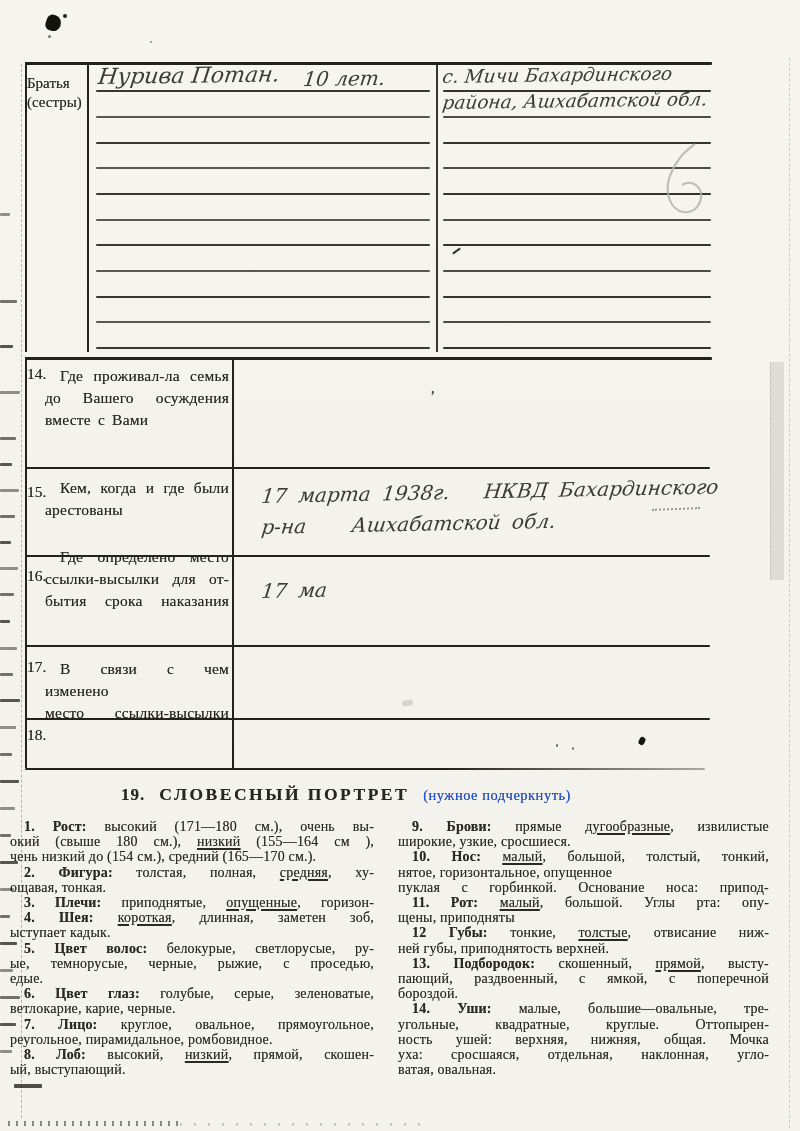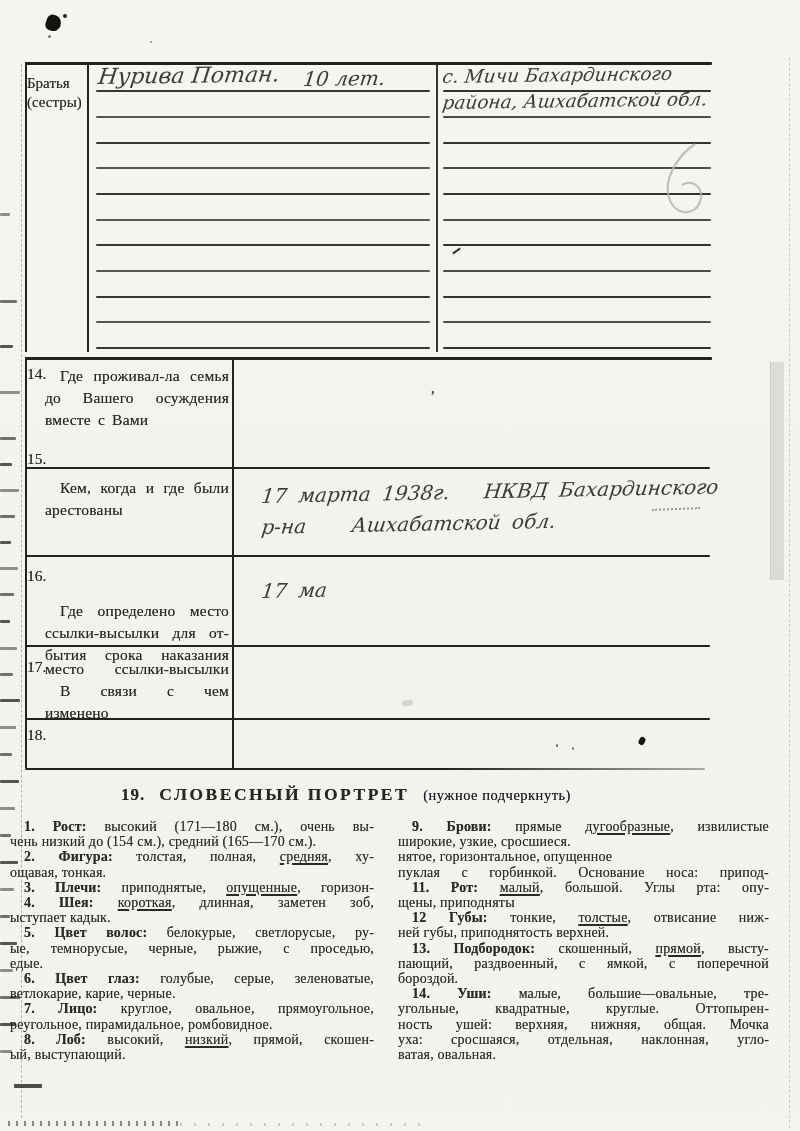--- a/index.html
+++ b/index.html
@@ -28,21 +28,21 @@
   .qlines{position:absolute;left:45px;width:184px;}
   .qline{font-size:15.5px;line-height:22px;letter-spacing:0.2px;word-spacing:3px;
          text-align:justify;text-align-last:justify;color:#28281f;text-shadow:0 0 0.4px rgba(40,40,35,0.6);}
   .qline.left-last{text-align-last:left;}
   .qline.first{text-indent:15px;}
 
   
   .p-heading{position:absolute;left:121px;top:784px;white-space:nowrap;}
   .p-heading .num{font-size:17px;font-weight:bold;letter-spacing:1px;}
   .p-heading .title{font-size:17.5px;font-weight:bold;letter-spacing:2.5px;margin-left:10px;}
-  .p-heading .note{font-size:14.5px;margin-left:10px;letter-spacing:0.5px;color:#0f172a;text-align:center;}
+  .p-heading .note{font-size:14.5px;margin-left:10px;letter-spacing:0.5px;color:#1d4ed8;text-align:center;}
   .pcol{position:absolute;top:819px;}
   #pcol-left{left:10px;width:364px;}
   #pcol-right{left:398px;width:371px;}
   .pline{font-size:14px;line-height:15.2px;letter-spacing:0.2px;
          text-align:justify;text-align-last:justify;color:#2b2b24;text-shadow:0 0 0.4px rgba(40,40,35,0.55);}
   .pline.last{text-align-last:left;}
   .pline.first{text-indent:14px;}
 
   
   .edge-dash{position:absolute;left:0;height:3px;background:rgba(25,25,20,0.85);border-radius:1px;}
@@ -113,42 +113,42 @@
 <div id="q-rows">
     <div>
       <div class="qnum print" style="top: 365px;">14.</div>
       <div class="qlines" style="top: 365px;">
         <div class="qline first">Где проживал-ла семья</div>
         <div class="qline">до Вашего осуждения</div>
         <div class="qline left-last">вместе с Вами</div>
       </div>
     </div>
     <div>
-      <div class="qnum print" style="top: 450px;">15.</div>
+      <div class="qnum print" style="top: 483px;">15.</div>
       <div class="qlines" style="top: 477px;">
         <div class="qline first">Кем, когда и где были</div>
         <div class="qline left-last">арестованы</div>
       </div>
       <div class="abs hw" style="left: 263px; top: 484px; font-size: 20px; word-spacing: 5px; transform: skewX(-8deg) rotate(-1.2deg);">17 марта 1938г.   НКВД Бахардинского</div>
       <div class="abs hw" style="left: 263px; top: 515px; font-size: 20px; word-spacing: 5px; transform: skewX(-8deg) rotate(-1.2deg);">р-на    Ашхабатской обл.</div>
     </div>
     <div>
       <div class="qnum print" style="top: 567px;">16.</div>
-      <div class="qlines" style="top: 600px;">
+      <div class="qlines" style="top: 546px;">
         <div class="qline first">Где определено место</div>
         <div class="qline">ссылки-высылки для от-</div>
         <div class="qline">бытия срока наказания</div>
       </div>
       <div class="abs hw" style="left: 263px; top: 579px; font-size: 20px; word-spacing: 5px; transform: skewX(-8deg) rotate(-1.2deg);">17 ма</div>
     </div>
     <div>
       <div class="qnum print" style="top: 658px;">17.</div>
       <div class="qlines" style="top: 658px;">
+        <div class="qline first">В связи с чем изменено</div>
         <div class="qline">место ссылки-высылки</div>
-        <div class="qline first">В связи с чем изменено</div>
       </div>
     </div>
     <div>
       <div class="qnum print" style="top: 726px;">18.</div>
     </div>
     <div class="abs" style="left: 652px; top: 508px; width: 48px; height: 0px; border-top: 2px dotted rgba(60, 60, 52, 0.5); transform: rotate(-2deg);"></div>
   </div>
 
 <div class="abs" style="left:430px;top:388px;font-size:16px;color:#2a2a24;">’</div>
 <div class="abs" style="left:452px;top:250px;width:9px;height:2px;background:#33332c;transform:rotate(-35deg);"></div>
@@ -158,20 +158,21 @@
 <div class="abs" style="left:402px;top:700px;width:11px;height:6px;background:rgba(0,0,0,0.12);transform:rotate(-10deg);border-radius:2px;"></div>
 
 <div class="p-heading print">
   <span class="num">19.</span>
   <span class="title">СЛОВЕСНЫЙ  ПОРТРЕТ</span>
   <span class="note">(нужное подчеркнуть)</span>
 </div>
 <div id="pcol-left" class="pcol">
     <div>
       <div class="pline first"><span class="b">1. </span><span class="b">Рост: </span><span>высокий (171—180 см.), очень вы-</span></div>
+      <div class="pline"><span>окий (свыше 180 см.), </span><span class="u">низкий</span><span> (155—164 см ),</span></div>
       <div class="pline last"><span>чень низкий до (154 см.), средний (165—170 см.).</span></div>
     </div>
     <div>
       <div class="pline first"><span class="b">2. </span><span class="b">Фигура: </span><span>толстая, полная, </span><span class="u">средняя</span><span>, ху-</span></div>
       <div class="pline last"><span>ощавая, тонкая.</span></div>
     </div>
     <div>
       <div class="pline first"><span class="b">3. </span><span class="b">Плечи: </span><span>приподнятые, </span><span class="u">опущенные</span><span>, горизон-</span></div>
     </div>
     <div>
@@ -195,20 +196,21 @@
       <div class="pline first"><span class="b">8. </span><span class="b">Лоб: </span><span>высокий, </span><span class="u">низкий</span><span>, прямой, скошен-</span></div>
       <div class="pline last"><span>ый, выступающий.</span></div>
     </div>
   </div>
 <div id="pcol-right" class="pcol">
     <div>
       <div class="pline first"><span class="b">9. </span><span class="b">Брови: </span><span>прямые </span><span class="u">дугообразные</span><span>, извилистые</span></div>
       <div class="pline last"><span>широкие, узкие, сросшиеся.</span></div>
     </div>
     <div>
+      <div class="pline first"><span class="b">10. </span><span class="b">Нос: </span><span class="u">малый</span><span>, большой, толстый, тонкий,</span></div>
       <div class="pline last"><span>нятое, горизонтальное, опущенное</span></div>
       <div class="pline"><span>пуклая с горбинкой. Основание носа: припод-</span></div>
     </div>
     <div>
       <div class="pline first"><span class="b">11. </span><span class="b">Рот: </span><span class="u">малый</span><span>, большой. Углы рта: опу-</span></div>
       <div class="pline last"><span>щены, приподняты</span></div>
     </div>
     <div>
       <div class="pline first"><span class="b">12 </span><span class="b">Губы: </span><span>тонкие, </span><span class="u">толстые</span><span>, отвисание ниж-</span></div>
       <div class="pline last"><span>ней губы, приподнятость верхней.</span></div>

